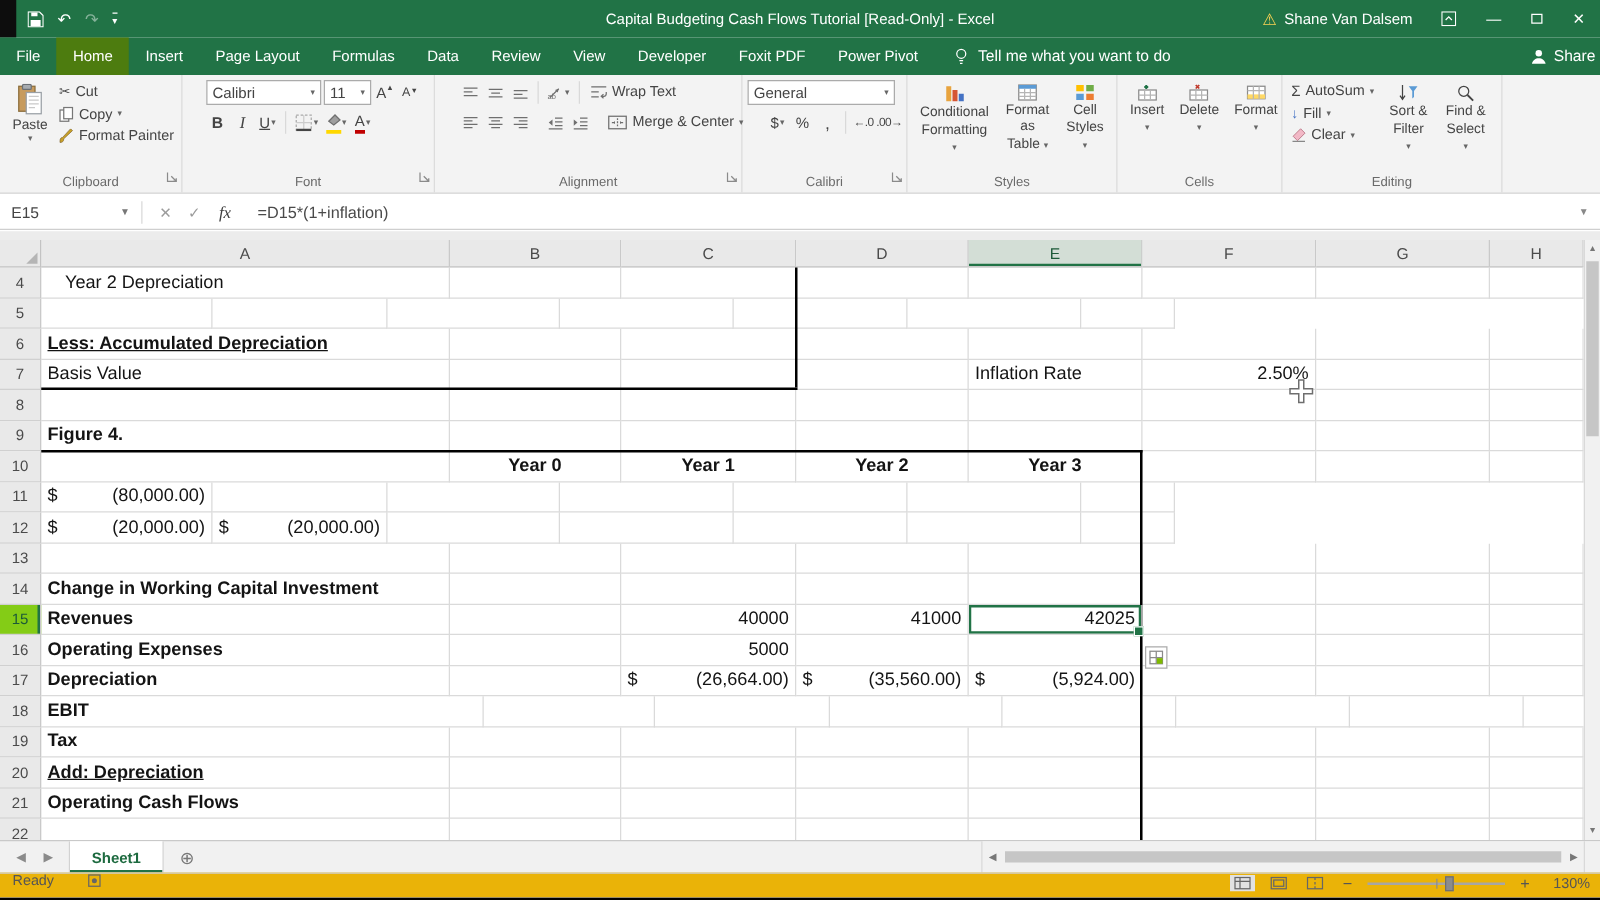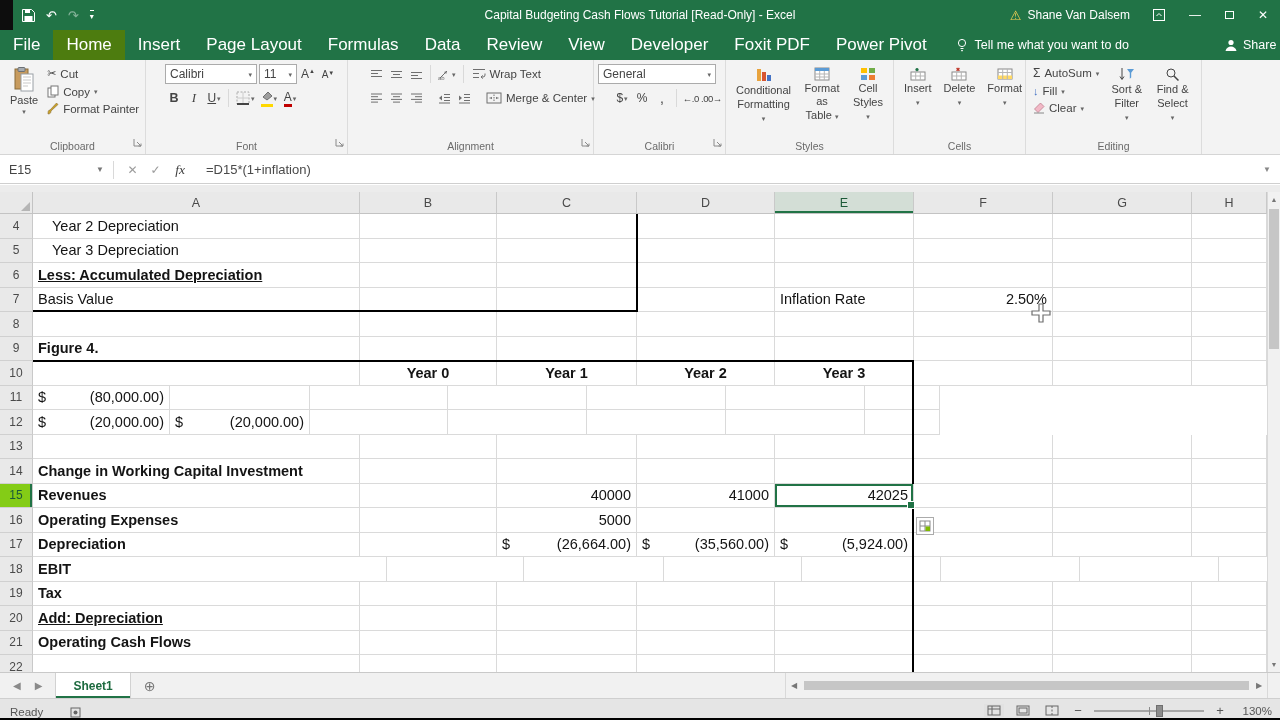--- a/index.html
+++ b/index.html
@@ -17,21 +17,21 @@
   .window-title { position:absolute; left:0; right:0; text-align:center; font-size:12px; pointer-events:none; }
   .t-right { margin-left:auto; display:flex; align-items:center; height:100%; }
   .user-btn { display:flex; align-items:center; gap:6px; font-size:12px; padding:0 10px; height:100%; }
   .warn { color:#f7d154; font-size:13px; }
   .rd-btn { padding:0 13px; height:100%; display:flex; align-items:center; }
   .win-btn { width:34px; height:100%; display:flex; align-items:center; justify-content:center; font-size:12px; }
   .max-box { width:9px; height:8px; border:1px solid #fff; }
 
   
   .tabrow { position:absolute; left:0; top:30px; width:1280px; height:30px; background:#217346; display:flex; color:#fff; align-items:stretch; }
-  .rtab { padding:0 13px; display:flex; align-items:center; font-size:17px; white-space:nowrap; }
+  .rtab { padding:0 13px; display:flex; align-items:center; font-size:12px; white-space:nowrap; }
   .rtab.active { background:#4d7c0f; }
   .tellme { display:flex; align-items:center; gap:7px; margin-left:16px; font-size:12.5px; }
   .share { margin-left:auto; display:flex; align-items:center; gap:5px; font-size:12.5px; width:56px; overflow:hidden; flex:none; }
 
   
   .ribbon { position:absolute; left:0; top:60px; width:1280px; height:95px; background:#f3f3f3; border-bottom:1px solid #d5d5d5; display:flex; color:#444; }
   .rgroup { position:relative; border-right:1px solid #dcdcdc; padding:4px 4px 16px; flex:none; }
   .glabel { position:absolute; bottom:2px; left:0; right:0; text-align:center; font-size:10.5px; color:#6a6a6a; }
   .launcher { position:absolute; right:3px; bottom:3px; }
   .caret { font-size:7px; color:#666; line-height:1; }
@@ -102,21 +102,21 @@
   .tabbar { position:absolute; left:0; top:672px; width:1280px; height:26px; background:#f1f1f1; border-top:1px solid #c9c9c9; display:flex; align-items:stretch; font-size:12px; color:#555; }
   .tb-arrows { display:flex; align-items:center; gap:14px; padding:0 13px; color:#8a8a8a; font-size:10px; }
   .sheettab { background:#fff; color:#1d6a3f; font-weight:700; display:flex; align-items:center; padding:0 17px; border-left:1px solid #d2d2d2; border-right:1px solid #d2d2d2; box-shadow:inset 0 -2px 0 #217346; }
   .addsheet { display:flex; align-items:center; padding:0 13px; color:#777; font-size:14px; }
   .hscroll { margin-left:auto; width:482px; background:#f1f1f1; border-left:1px solid #d9d9d9; display:flex; align-items:center; flex:none; }
   .hs-btn { width:16px; text-align:center; color:#777; font-size:8px; flex:none; }
   .hs-thumb { height:9px; background:#c6c6c6; flex:1; margin:0 2px; }
   .scorner { width:13px; flex:none; border-left:1px solid #d9d9d9; background:#f1f1f1; }
 
   
-  .statusbar { position:absolute; left:0; top:698px; width:1280px; height:20px; background:#e5e5e5; border-top:1px solid #cfcfcf; display:flex; align-items:flex-end; font-size:11.5px; color:#555; }
+  .statusbar { position:absolute; left:0; top:698px; width:1280px; height:20px; background:#eab308; border-top:1px solid #cfcfcf; display:flex; align-items:flex-start; font-size:11.5px; color:#555; }
   .sb-ready { padding-left:10px; }
   .sb-macro { margin-left:27px; display:flex; align-items:center; }
   .sb-right { margin-left:auto; display:flex; align-items:center; gap:9px; padding-right:8px; }
   .sb-view { display:flex; align-items:center; padding:1px 3px; }
   .sb-view.active { background:#e1e1e1; }
   .zoomtxt { font-size:13px; width:14px; text-align:center; color:#555; }
   .zoom-slider { width:110px; height:14px; position:relative; }
   .zoom-slider::before { content:""; position:absolute; left:0; right:0; top:6px; height:2px; background:#a6a6a6; }
   .zoom-mid { position:absolute; left:50%; top:3px; width:1px; height:8px; background:#8c8c8c; }
   .zoom-thumb { position:absolute; left:56%; top:1px; width:7px; height:12px; background:#8c8c8c; border:1px solid #6f6f6f; }
@@ -566,23 +566,20 @@
         <div class="g-cell" style="width: 137px;"></div>
         <div class="g-cell" style="width: 140px;"></div>
         <div class="g-cell" style="width: 138px;"></div>
         <div class="g-cell" style="width: 139px;"></div>
         <div class="g-cell" style="width: 139px;"></div>
         <div class="g-cell" style="width: 139px;"></div>
         <div class="g-cell" style="width: 75px;"></div>
       </div>
       <div class="g-row">
         <div class="g-rh">5</div>
-        <div class="g-cell ind" style="width: 327px;">
-          <span class="ct">Year 3 Depreciation</span>
-        </div>
         <div class="g-cell" style="width: 137px;"></div>
         <div class="g-cell" style="width: 140px;"></div>
         <div class="g-cell" style="width: 138px;"></div>
         <div class="g-cell" style="width: 139px;"></div>
         <div class="g-cell" style="width: 139px;"></div>
         <div class="g-cell" style="width: 139px;"></div>
         <div class="g-cell" style="width: 75px;"></div>
       </div>
       <div class="g-row">
         <div class="g-rh">6</div>

